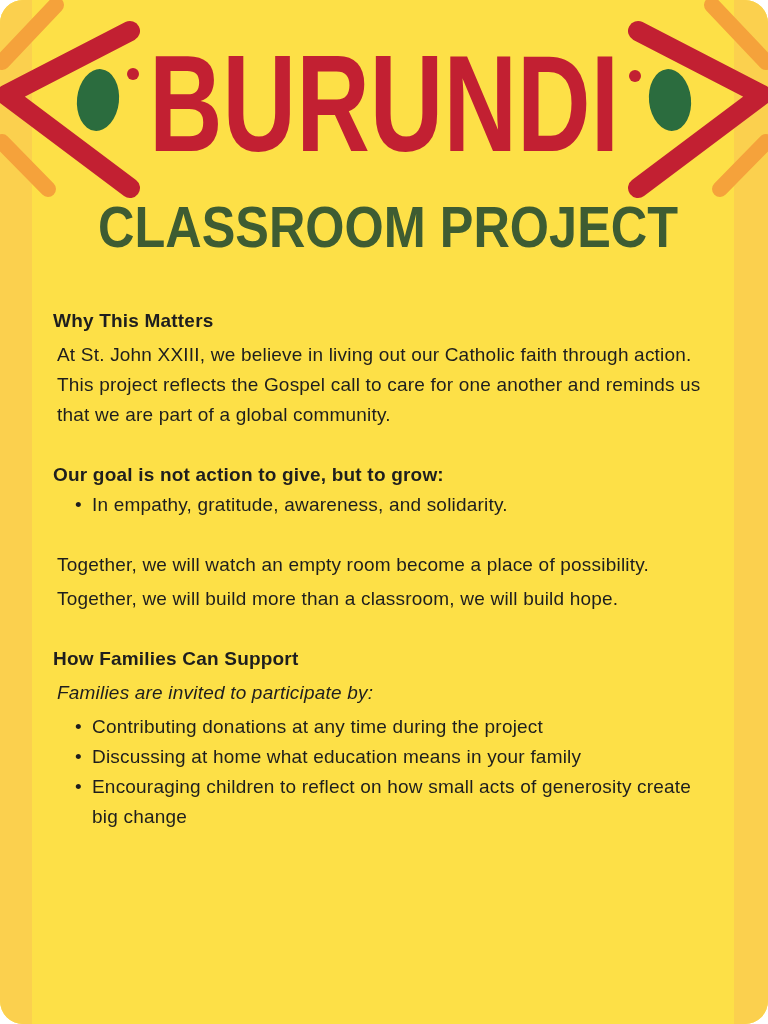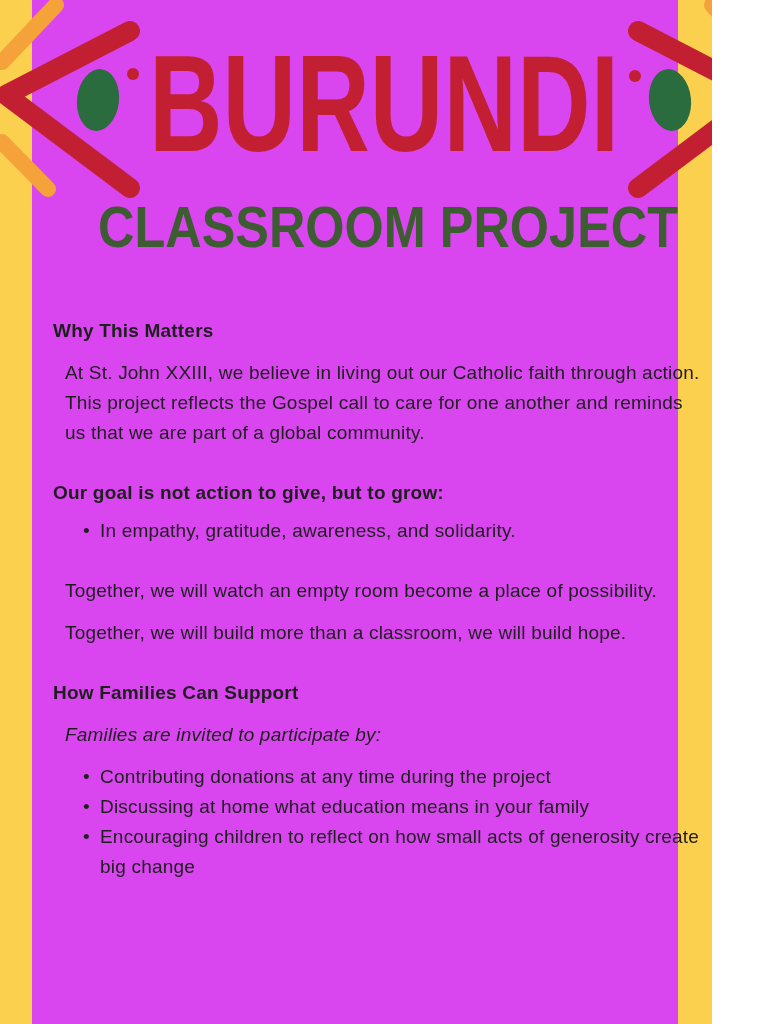--- a/index.html
+++ b/index.html
@@ -1,48 +1,49 @@
 <!DOCTYPE html>
 <html><head>
 <meta charset="utf-8">
 <style>
   html,body{margin:0;padding:0;background:#ffffff;}
   .page{
     position:relative;
-    width:712px;height:1024px;
-    background:#d946ef;
+    width:768px;height:1024px;
+    background:#fde047;
     overflow:hidden;
     font-family:"Liberation Sans",sans-serif;
+    border-radius:23px;
   }
   .side-bar{
     position:absolute;top:0;bottom:0;width:32px;
     background:#FBD04E;
   }
   .side-bar.left{left:0;}
   .side-bar.right{right:0;width:34px;}
   .header-decor{
     position:absolute;top:0;left:0;
   }
   .flyer-body{
     position:absolute;
-    top:300px;left:53px;width:666px;
+    top:290px;left:53px;width:666px;
     padding-top:16px;
     color:#1E1E1E;
     font-size:19px;
     line-height:30px;
     letter-spacing:0.2px;
   }
   .section{margin:0 0 30px 0;}
   .section h2{
     font-size:19px;line-height:30px;margin:0;
     font-weight:700;letter-spacing:0.2px;
   }
-  .section p{margin:12px;}
+  .section p{margin:4px;}
   .italic{font-style:italic;}
-  ul.bullets{margin:8px;padding:0 0 0 22px;list-style:none;}
+  ul.bullets{margin:0;padding:0 0 0 22px;list-style:none;}
   ul.bullets li{position:relative;padding-left:17px;}
   ul.bullets li::before{
     content:"\2022";
     position:absolute;left:0;top:0;
     color:#1E1E1E;
   }
   sup{font-size:0.6em;vertical-align:super;line-height:0;}
   svg text{font-family:"Liberation Sans",sans-serif;}
 </style>
 </head>

